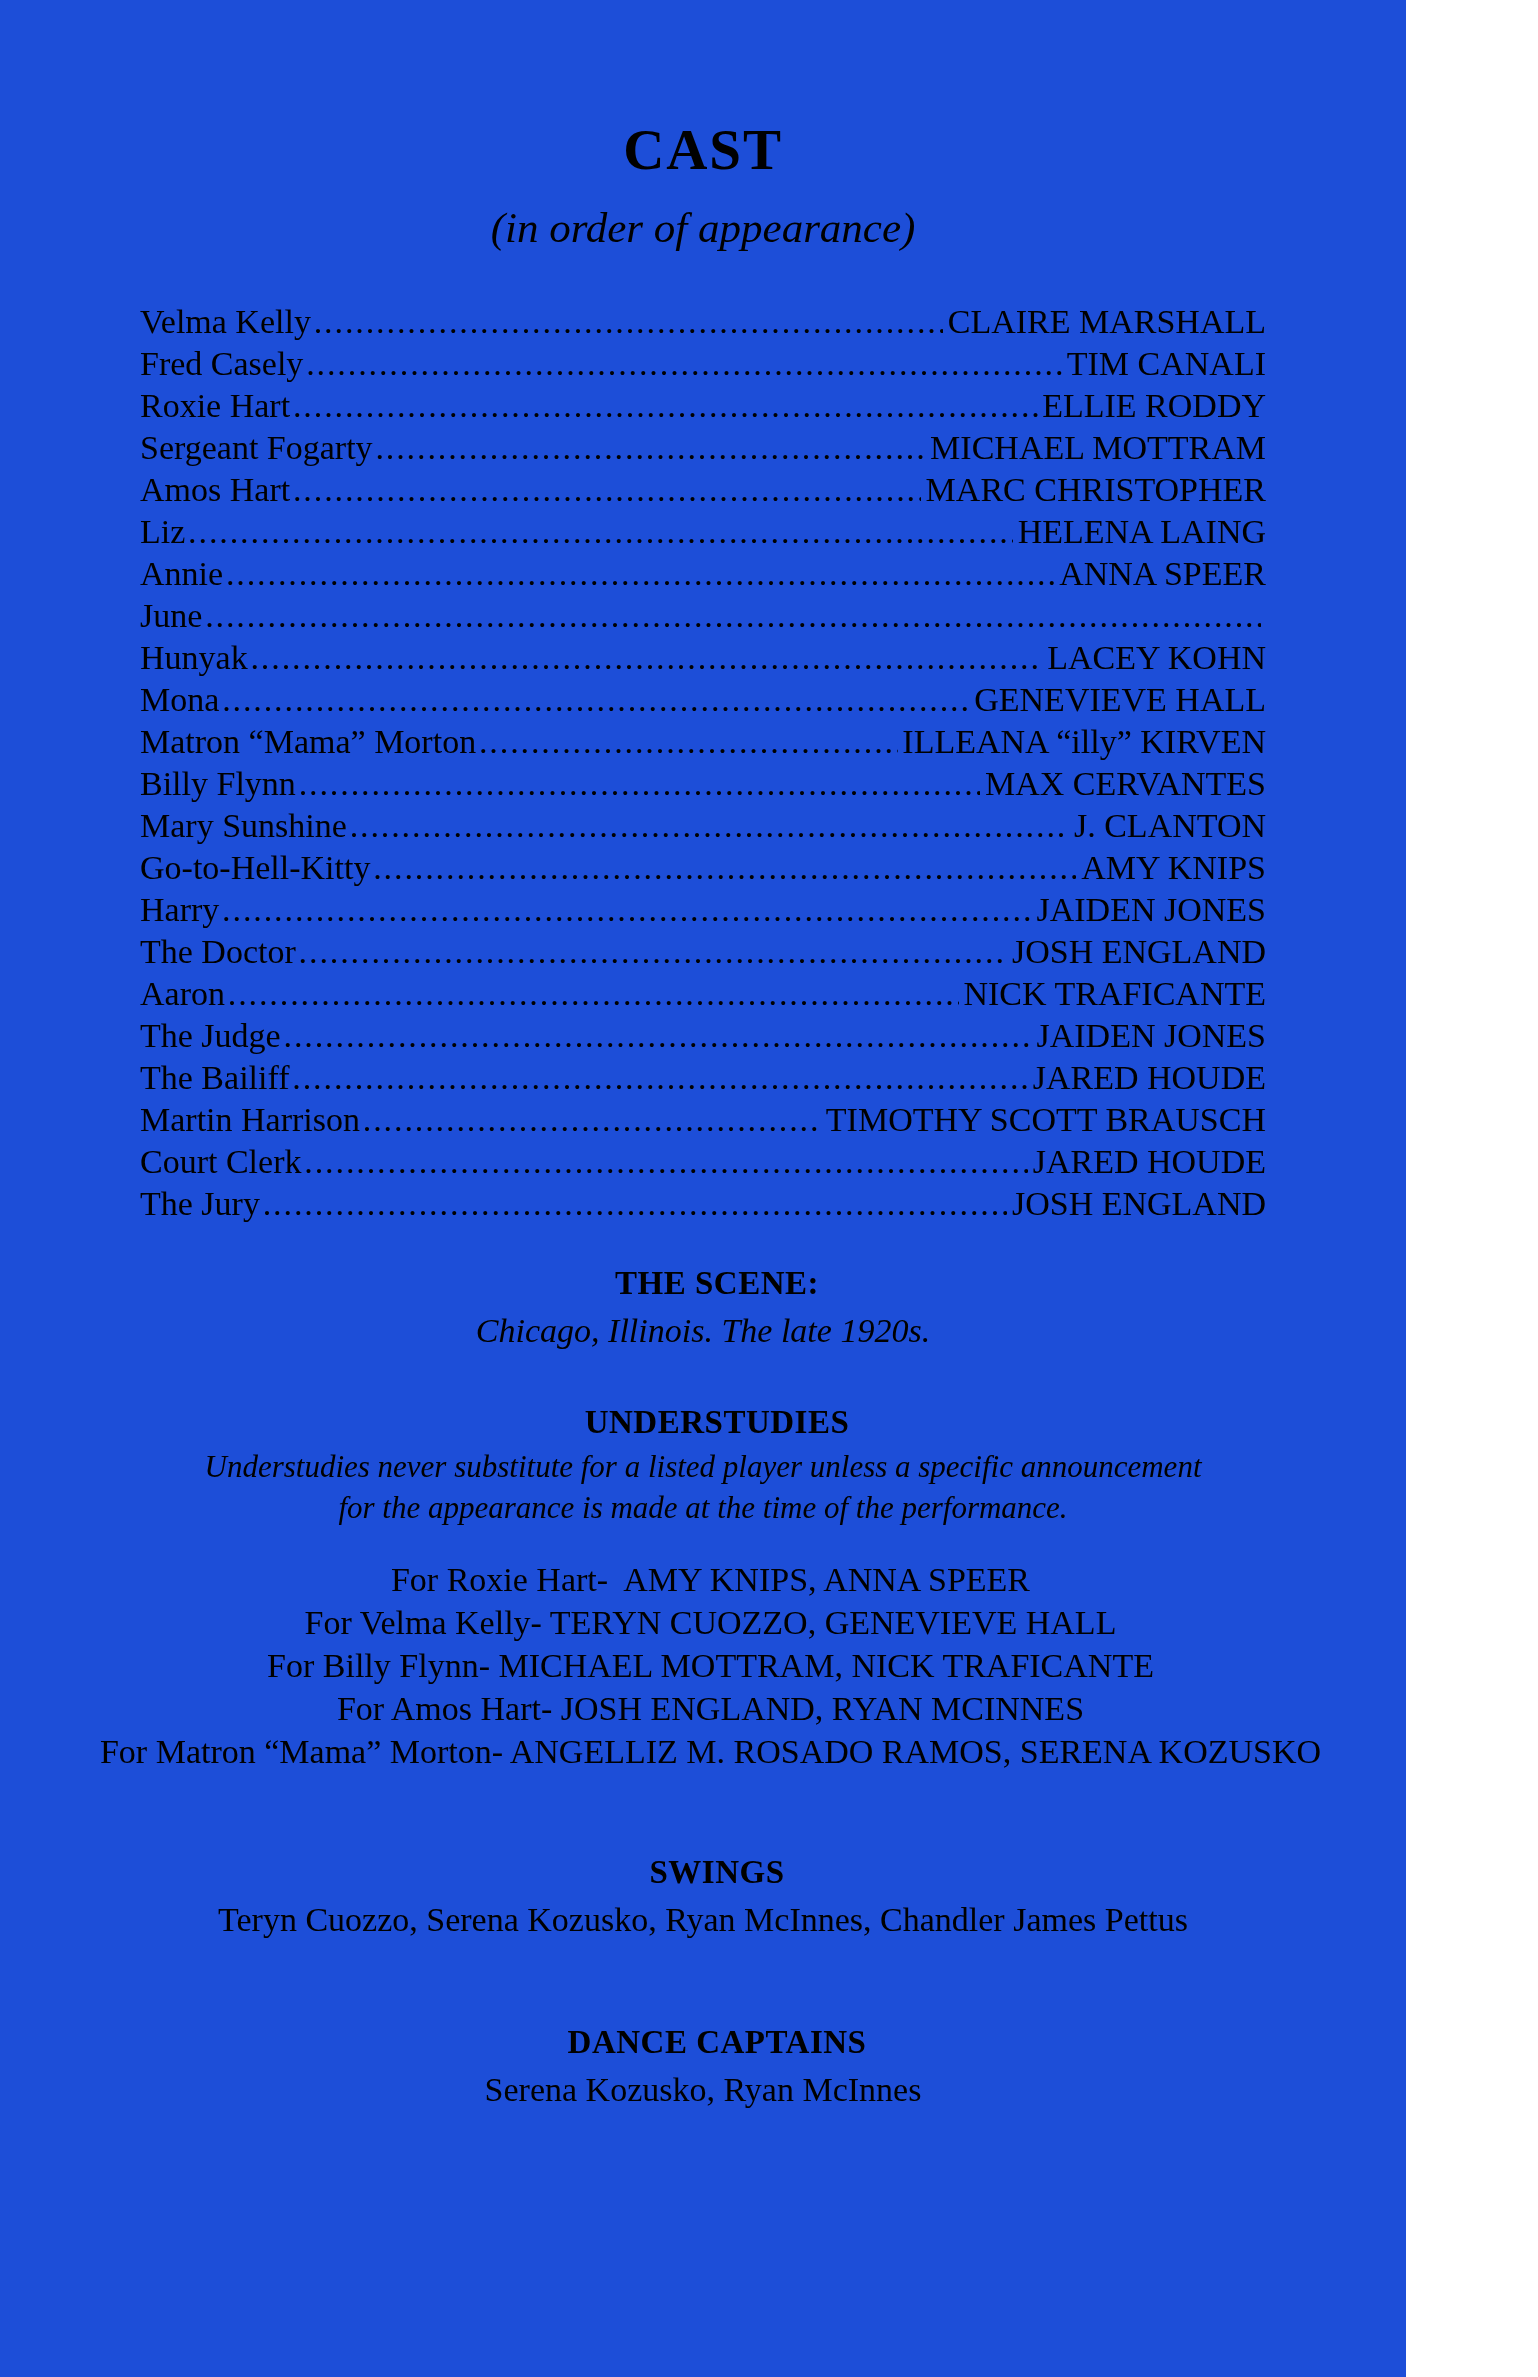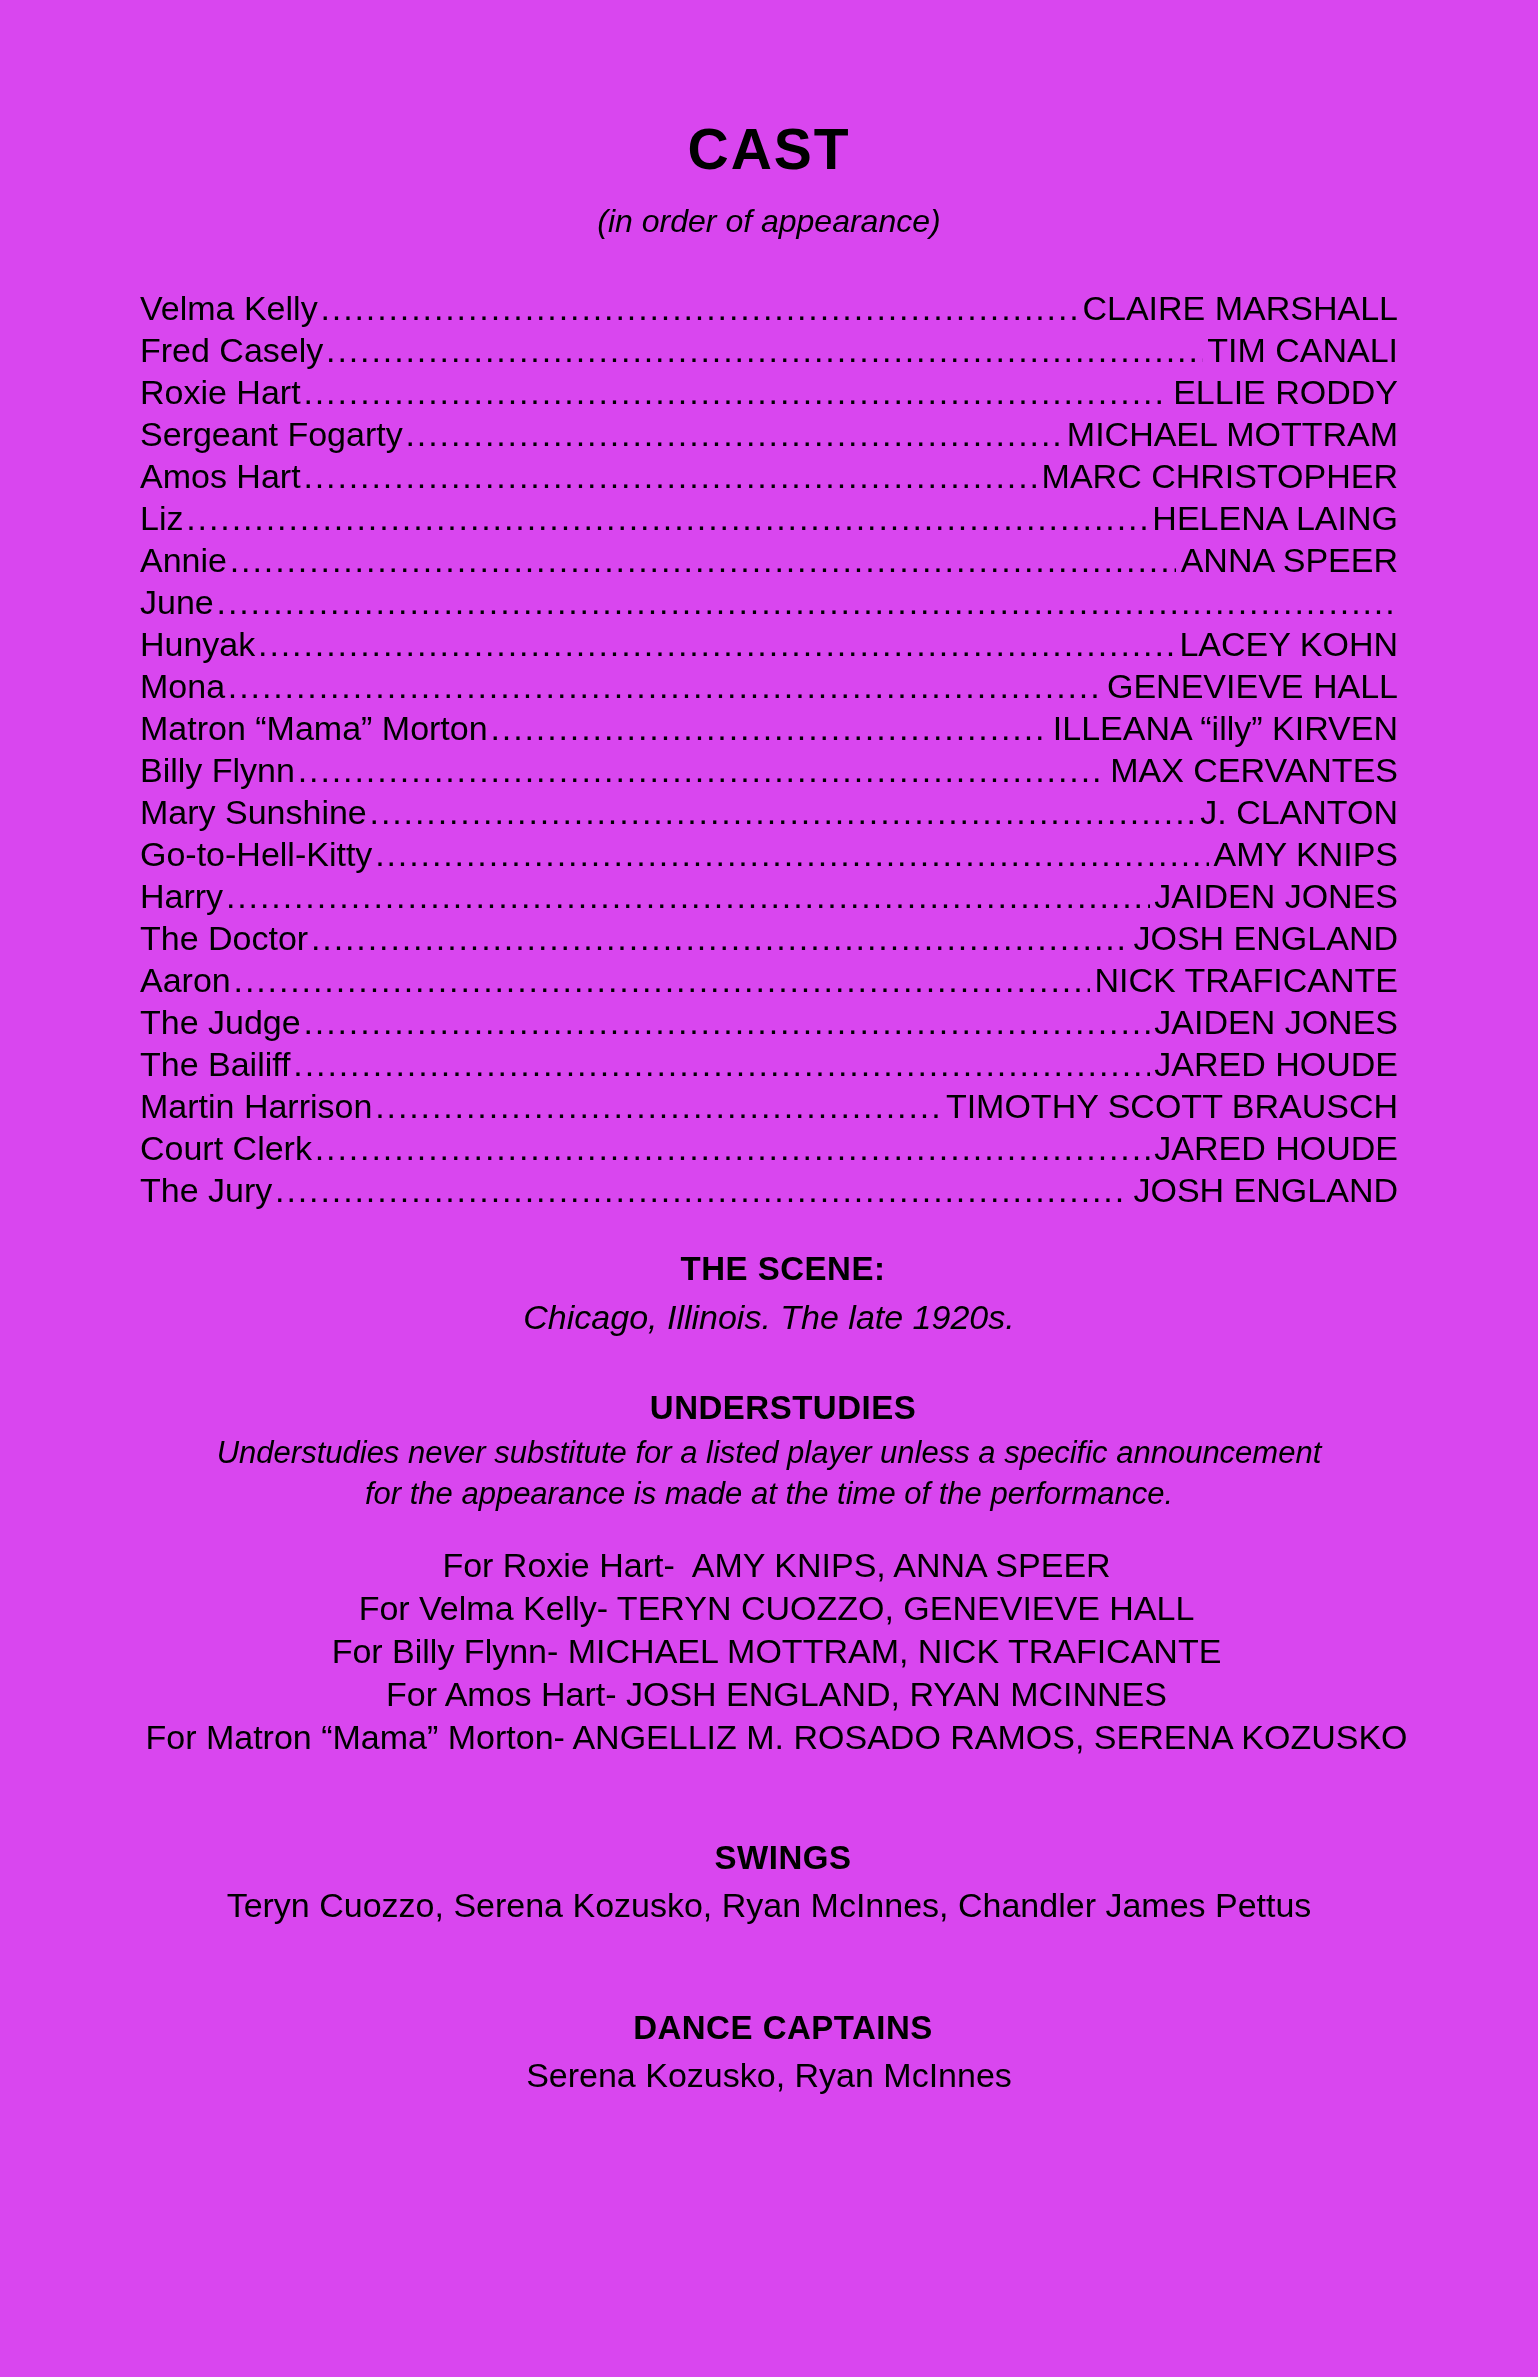--- a/index.html
+++ b/index.html
@@ -2,41 +2,41 @@
 <html style="font-size:15px"><head>
 <meta charset="utf-8">
 <style>
   html, body {
     margin: 0;
     padding: 0;
     background: #ffffff;
   }
   .page {
     position: relative;
-    width: 1538px;
+    width: 1406px;
     height: 2377px;
-    background: #d946ef;
+    background: #1d4ed8;
     color: #000000;
-    font-family: Liberation Sans, sans-serif;
+    font-family: Liberation Serif, serif;
     overflow: hidden;
   }
   .title {
     margin: 0;
     margin-top: 121px;
     text-align: center;
     font-size: 57px;
     font-weight: bold;
     line-height: 1;
     letter-spacing: 1.9px;
   }
   .subtitle {
     margin-top: 24px;
     text-align: center;
     font-style: italic;
-    font-size: 32px;
+    font-size: 43px;
     line-height: 1.2;
   }
   .cast-list {
     margin: 47px 140px 0 140px;
   }
   .cast-row {
     display: flex;
     align-items: flex-start;
     font-size: 34px;
     line-height: 42px;

